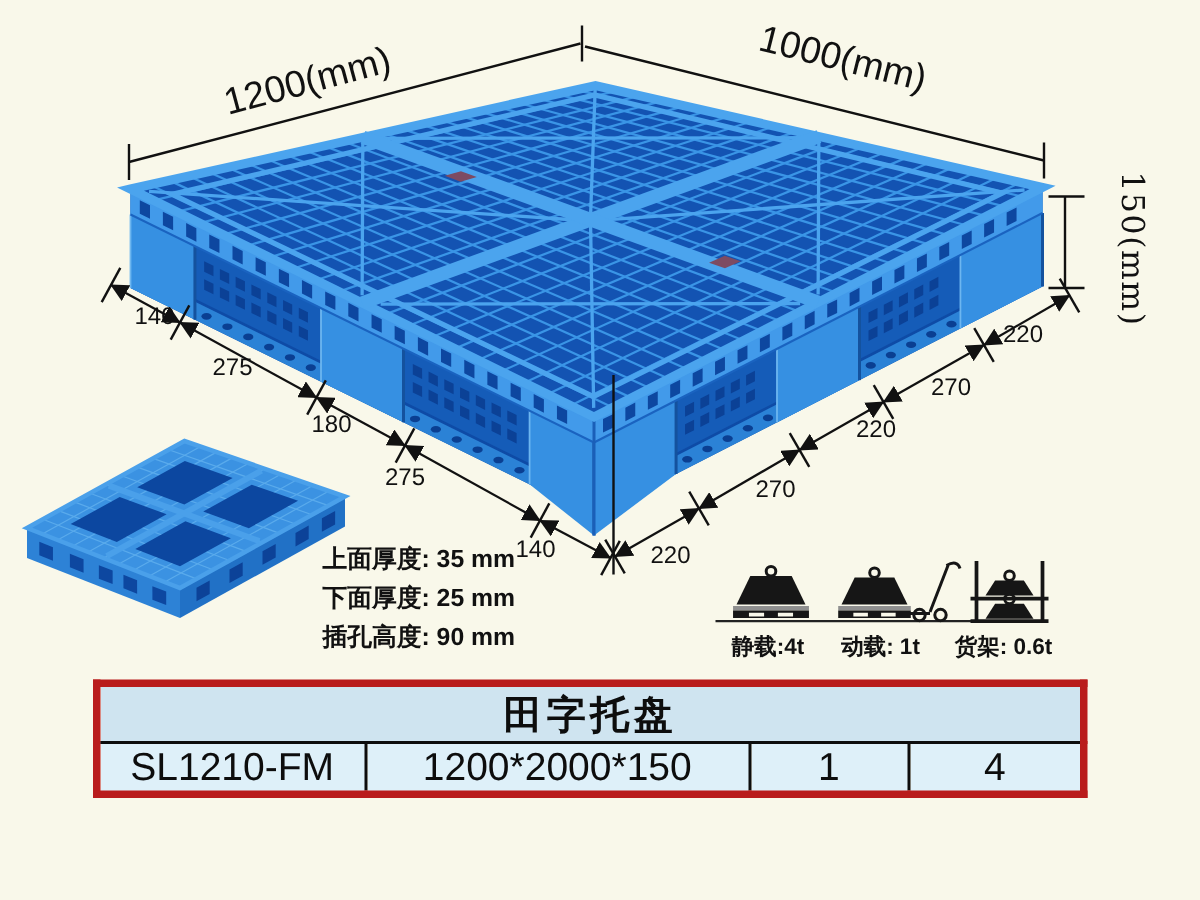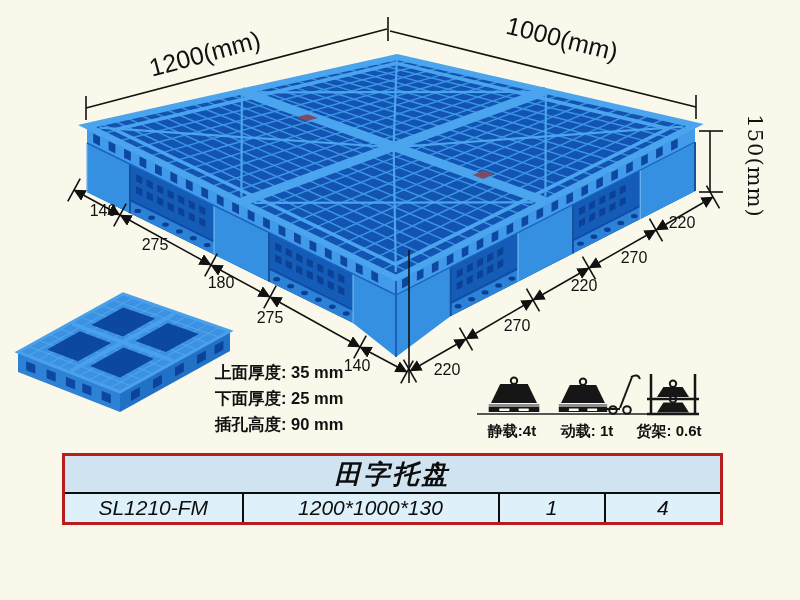--- a/index.html
+++ b/index.html
@@ -6,26 +6,26 @@
   .stage{position:relative;width:800px;height:600px;background:#f9f8ea;overflow:hidden;
          font-family:"Liberation Sans",sans-serif;}
   svg{position:absolute;left:0;top:0;}
   svg text{fill:#111;}
   .dimbig{font-size:25px;}
   .dimnum{font-size:16px;}
   .dimser{font-family:"DejaVu Serif",serif;font-size:21px;letter-spacing:1px;}
   .note{font-size:16.5px;font-weight:bold;}
   .loadlab{font-size:15px;font-weight:bold;}
   .tablewrap{position:absolute;left:62px;top:453px;}
-  table.spec{border-collapse:collapse;table-layout:fixed;width:658px;border:3px solid #b91c1c;font-style:italic;}
+  table.spec{border-collapse:collapse;table-layout:fixed;width:658px;border:5px solid #b91c1c;}
   table.spec td{border:2px solid #0d0d0d;text-align:center;vertical-align:middle;
                 padding:0;overflow:hidden;white-space:nowrap;color:#0d0d0d;}
   tr.t-title td{background:#cfe4f0;font-size:26px;font-weight:bold;height:36px;letter-spacing:3px;}
   tr.t-head td{background:#f2efe3;font-size:21px;font-weight:bold;height:28px;}
-  tr.t-data td{background:#def0f9;font-size:21px;height:28px;}
+  tr.t-data td{background:#def0f9;font-size:26px;height:28px;}
 </style>
 </head>
 <body>
 
 <div class="stage">
 
   <svg id="scene" width="800" height="450" viewBox="0 0 800 450">
     <defs>
       <marker id="arr" viewBox="0 0 10 10" refX="9.5" refY="5" markerWidth="8" markerHeight="8" orient="auto-start-reverse">
         <path d="M0,0 L10,5 L0,10 z" fill="#111"></path>
@@ -374,20 +374,20 @@
           <col style="width:256px">
           <col style="width:106px">
           <col style="width:117px">
         </colgroup>
       <tbody>
           <tr class="t-title">
         <td colspan="4">田字托盘</td>
       </tr>
       <tr class="t-data">
         <td>SL1210-FM</td>
-        <td>1200*1000*130</td>
+        <td>1200*2000*150</td>
         <td>1</td>
         <td>4</td>
       </tr>
     </tbody>
       </table>
   </div>
 </div>
 
 </body></html>

